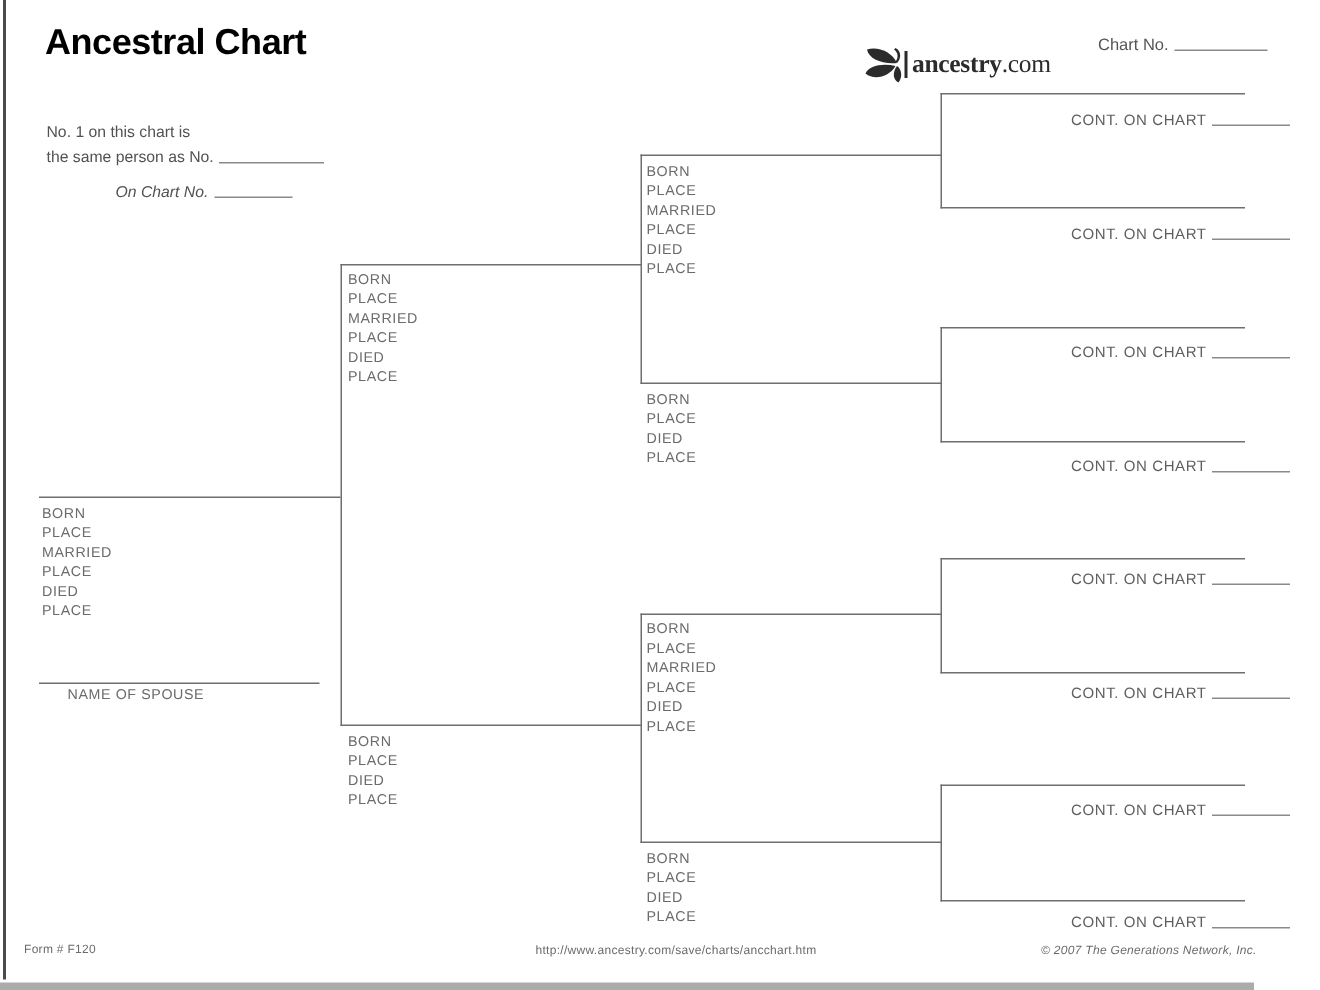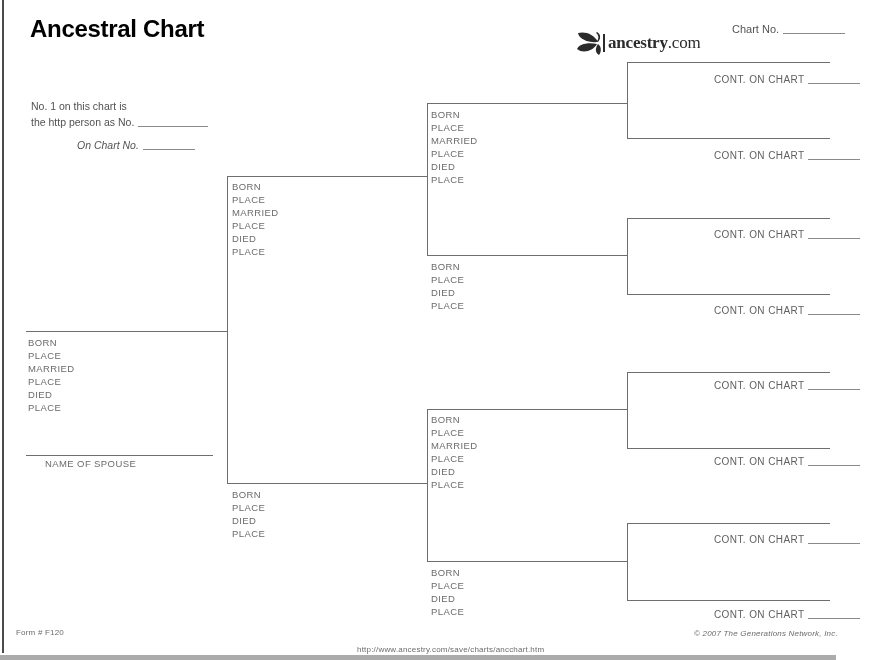--- a/index.html
+++ b/index.html
@@ -15,21 +15,21 @@
     color:#000000;letter-spacing:-.3px;
   }
 
   .logo{position:absolute;left:575px;top:30px;display:flex;align-items:center;}
   .logo-bar{display:inline-block;width:2px;height:18px;background:#2b2b2b;margin:0 3px 0 1px;}
   .logo-text{font-family:"Liberation Serif", serif;font-size:17px;color:#2b2b2b;letter-spacing:-.2px;}
   .logo-text b{font-weight:700;}
 
   .chart-no{position:absolute;left:732px;top:23px;font-size:11px;color:#545454;white-space:nowrap;}
 
-  .note{position:absolute;font-size:10.5px;color:#525252;white-space:nowrap;margin-top:18px;}
+  .note{position:absolute;font-size:10.5px;color:#525252;white-space:nowrap;}
   .note-1{left:31px;top:82px;}
   .note-2{left:31px;top:98px;}
   .note-3{left:77px;top:121px;font-style:italic;}
 
   .blank{display:inline-block;border-bottom:1px solid #8a8a8a;height:10px;vertical-align:-1px;}
   .blank-70{width:70px;margin-left:4px;}
   .blank-52{width:52px;margin-left:4px;}
   .blank-62{width:62px;margin-left:4px;}
 
   .h-line{position:absolute;height:1px;background:#6e6e6e;}
@@ -38,21 +38,21 @@
   .fields{
     position:absolute;font-size:9.5px;line-height:13px;color:#6b6b6b;
     letter-spacing:.4px;white-space:nowrap;
   }
   .spouse-label{position:absolute;left:28px;top:458px;font-size:9.5px;color:#6b6b6b;letter-spacing:.4px;padding-left:17px;}
 
   .cont{position:absolute;left:714px;font-size:10px;color:#5f5f5f;letter-spacing:.4px;white-space:nowrap;}
 
   .footer-text{position:absolute;font-size:8px;color:#6b6b6b;letter-spacing:.2px;white-space:nowrap;}
   .footer-form{left:16px;top:628px;}
-  .footer-url{left:357px;top:629px;margin-top:16px;}
+  .footer-url{left:357px;top:629px;}
   .footer-copy{left:694px;top:629px;font-style:italic;}
 </style>
 </head>
 <body>
 
 <div class="page">
 
   <div class="page-left-border"></div>
   <div class="page-bottom-strip"></div>
 
@@ -67,21 +67,21 @@
         <path d="M23,12 C26,9 26,4 22,2 L21,3 C24,5 24,9 22,11 Z"></path>
       </g>
     </svg>
     <span class="logo-bar"></span>
     <span class="logo-text"><b>ancestry</b><span>.com</span></span>
   </div>
 
   <div class="chart-no"><span>Chart No.</span><span class="blank blank-62"></span></div>
 
   <div class="note note-1">No. 1 on this chart is</div>
-  <div class="note note-2"><span>the http person as No.</span><span class="blank blank-70"></span></div>
+  <div class="note note-2"><span>the same person as No.</span><span class="blank blank-70"></span></div>
   <div class="note note-3"><span>On Chart No.</span><span class="blank blank-52"></span></div>
 
   <div class="h-line" style="left:26px;top:331px;width:201px;"></div>
   <div class="fields" style="left:28px;top:336px;">
       <div>BORN</div>
       <div>PLACE</div>
       <div>MARRIED</div>
       <div>PLACE</div>
       <div>DIED</div>
       <div>PLACE</div>

